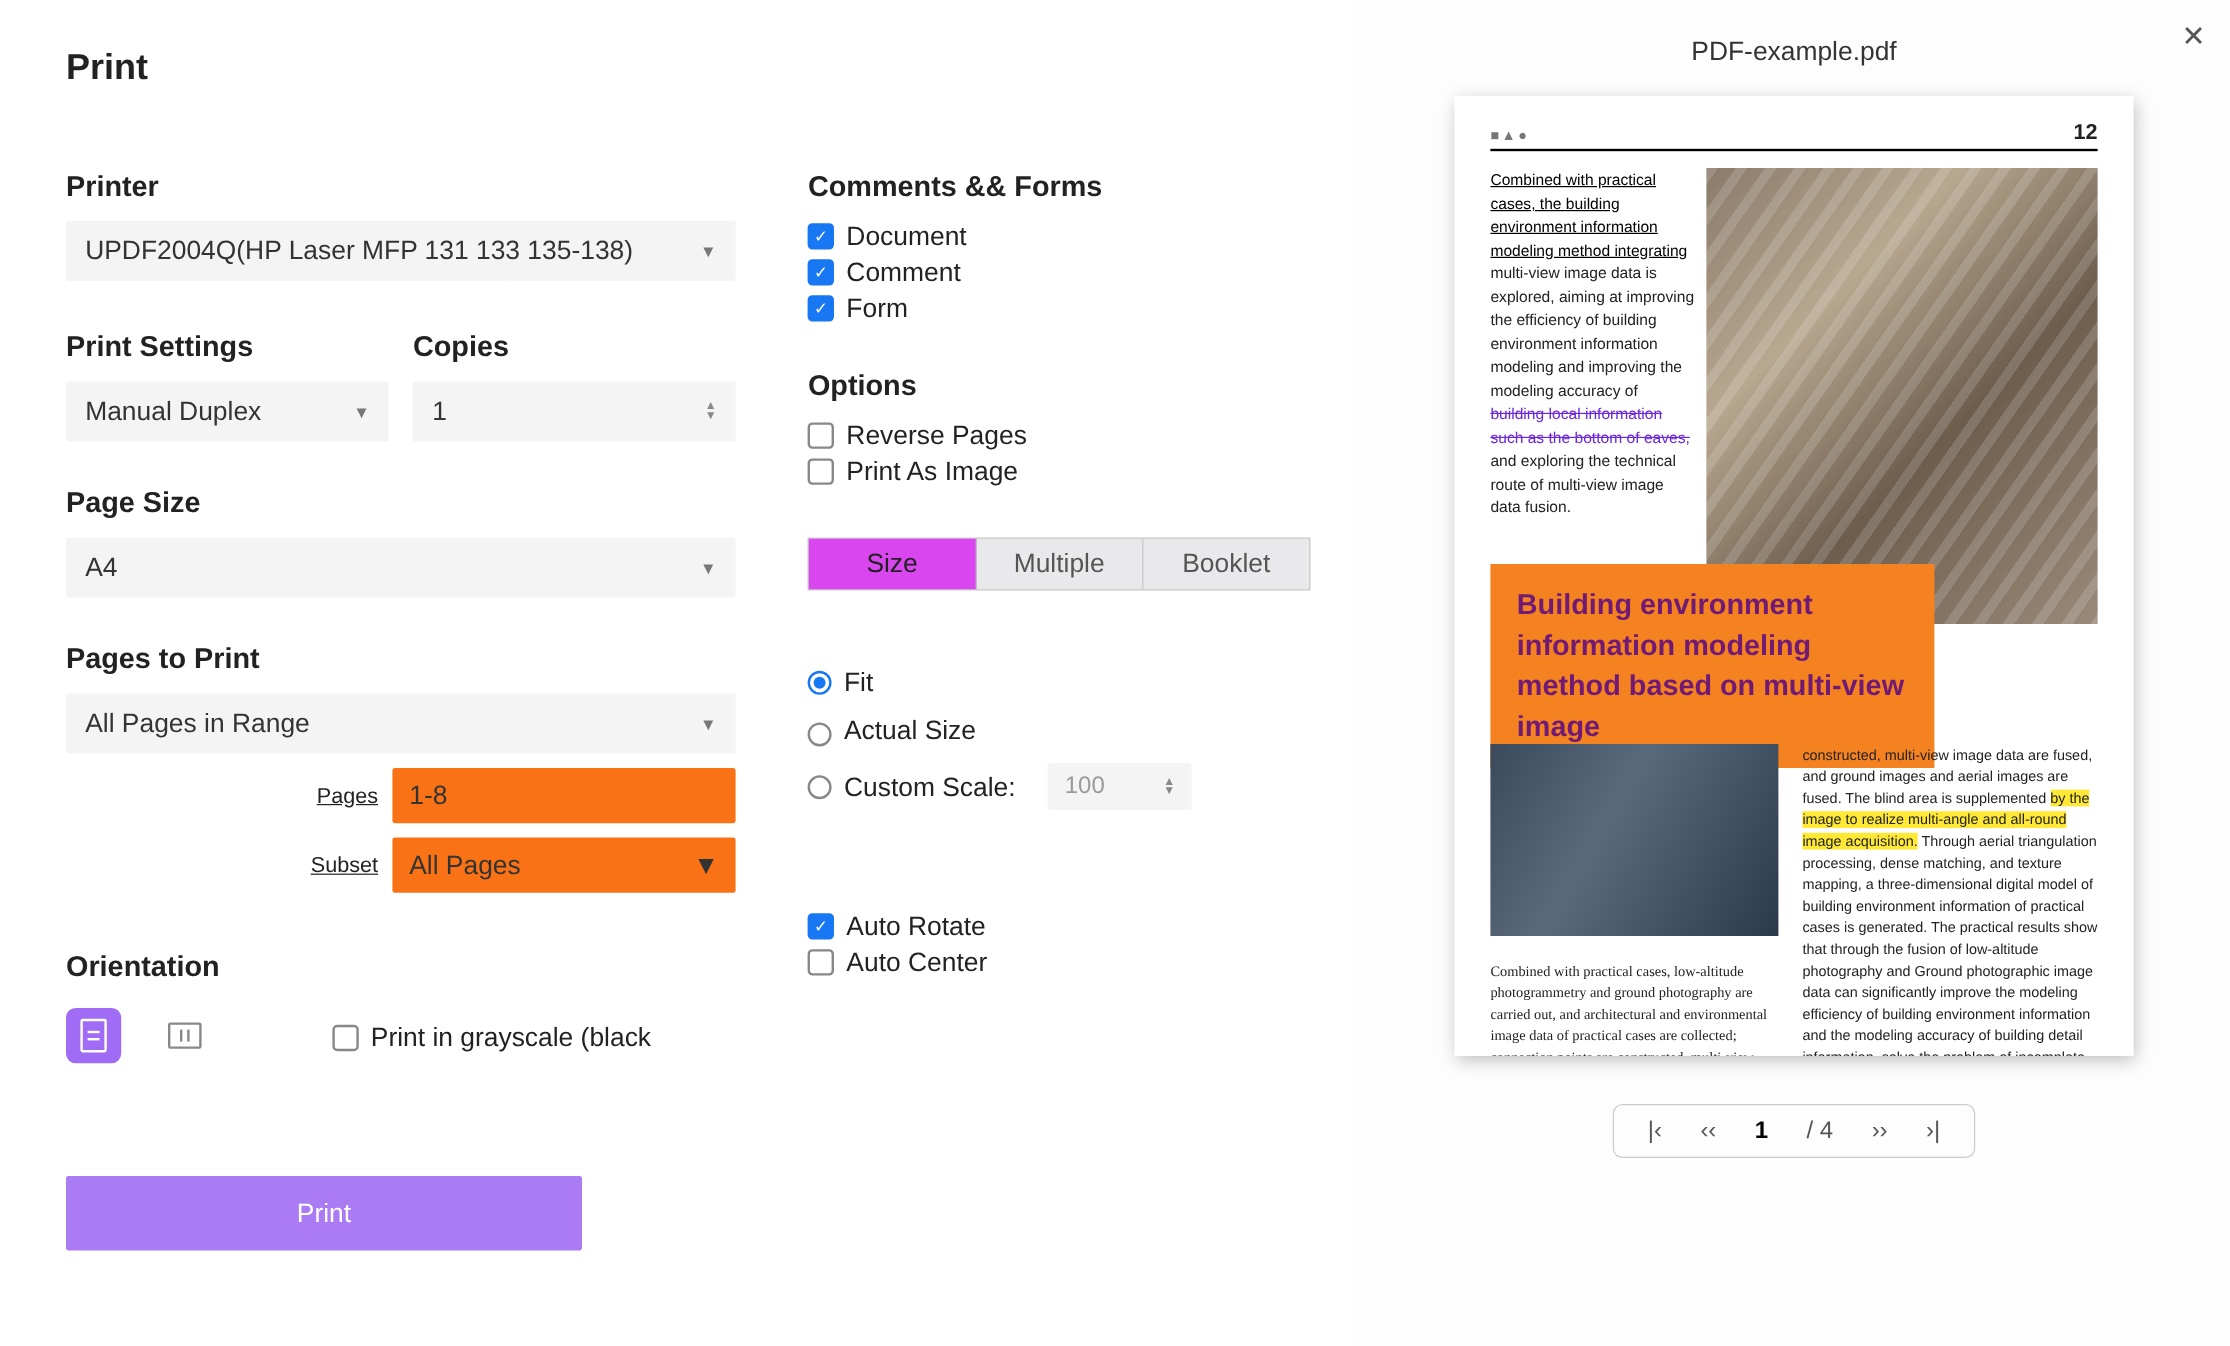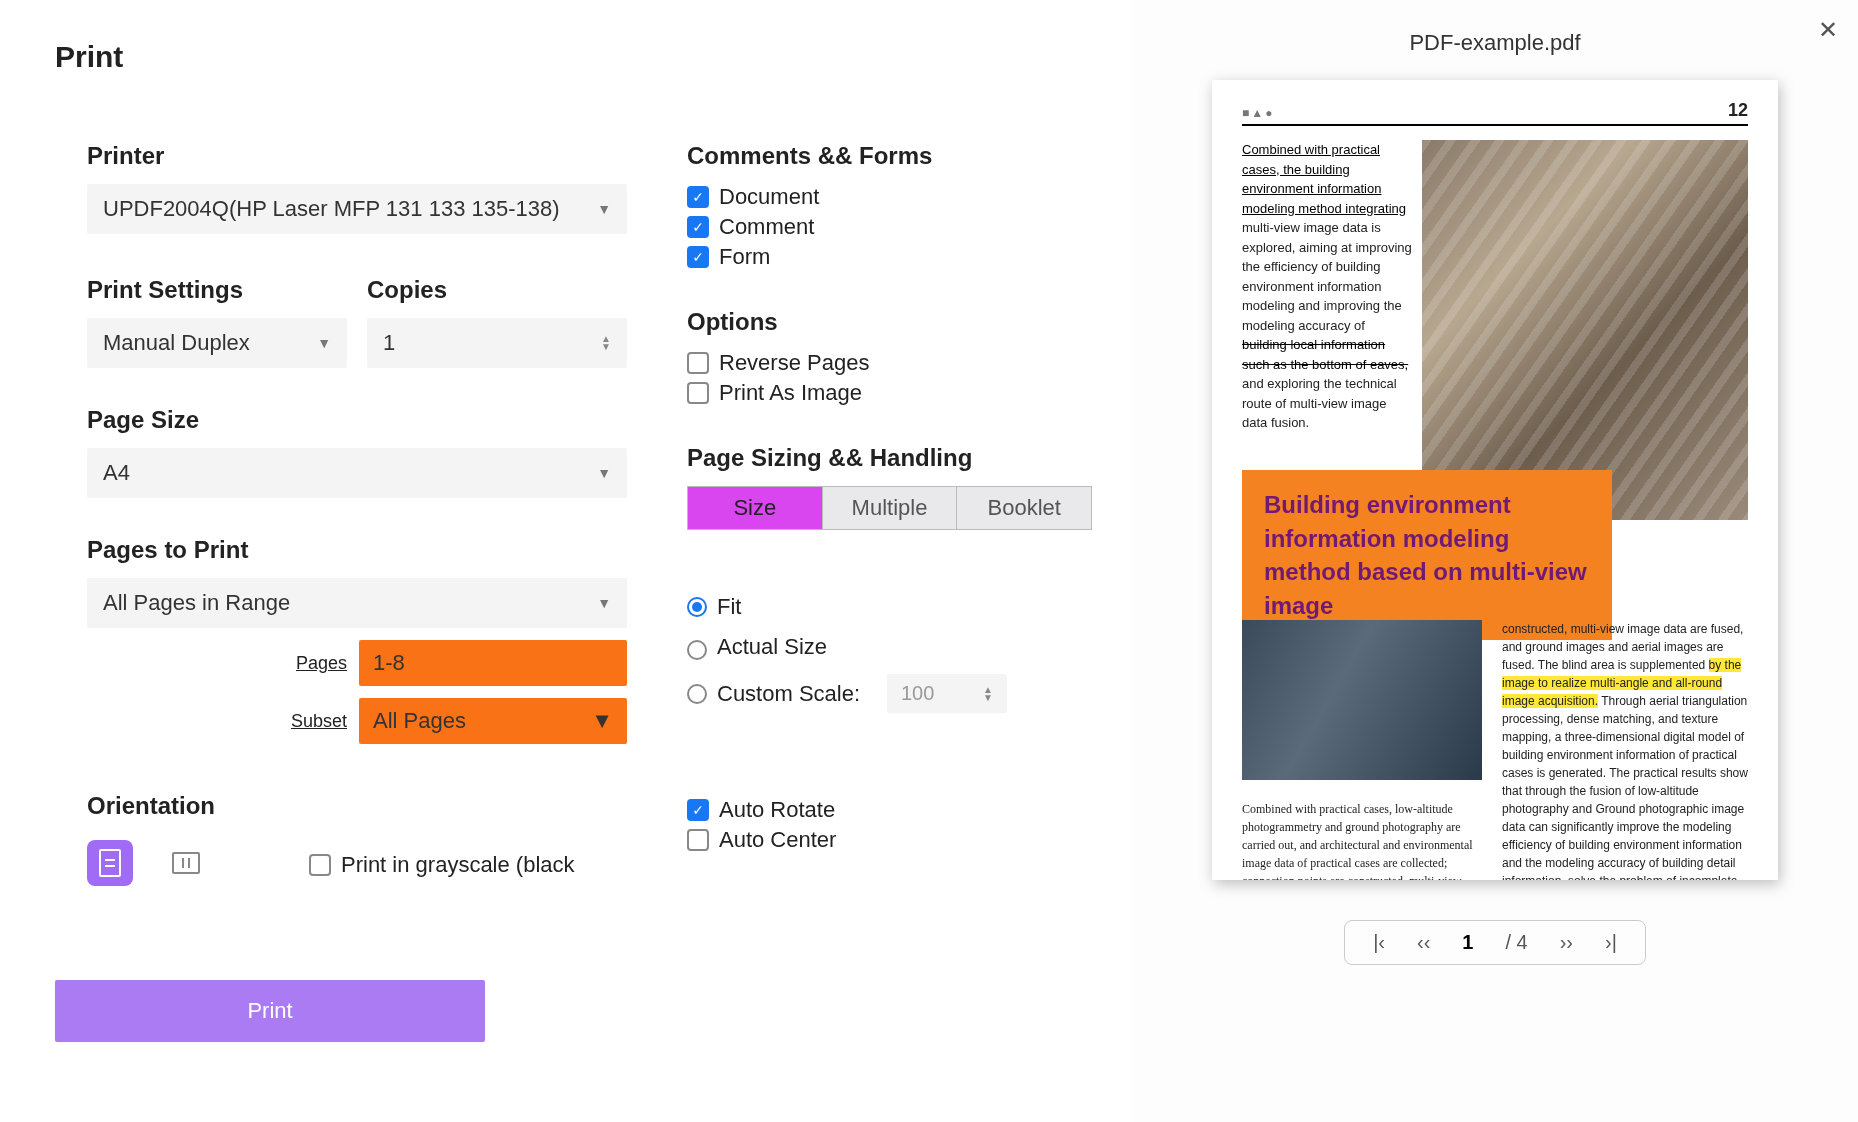--- a/index.html
+++ b/index.html
@@ -1,21 +1,21 @@
 <!DOCTYPE html>
 <html><head>
 <meta charset="utf-8">
 <style>
 * { box-sizing: border-box; margin: 0; padding: 0; font-family: -apple-system, BlinkMacSystemFont, "Segoe UI", Arial, sans-serif; }
 body { background: #fff; width: 1858px; height: 1122px; display: flex; font-size: 20px; color: #222; }
 .left-panel { width: 1132px; padding: 40px 40px 40px 55px; position: relative; }
 .right-panel { flex: 1; background: #fdfdfd; position: relative; display: flex; flex-direction: column; align-items: center; padding-top: 30px; border-left: none; }
 .close-btn { position: absolute; top: 16px; right: 20px; font-size: 24px; color: #555; cursor: pointer; background: none; border: none; }
 .title { font-size: 30px; font-weight: 700; margin-bottom: 60px; }
-.cols { display: flex; gap: 60px; margin-left: 32px; }
+.cols { display: flex; gap: 60px; }
 .col-left { width: 560px; }
 .col-right { width: 420px; }
 .section-label { font-size: 24px; font-weight: 700; margin-bottom: 14px; margin-top: 8px; }
 .dropdown { background: #f4f4f5; border: none; padding: 12px 16px; font-size: 22px; color: #333; width: 100%; display: flex; align-items: center; justify-content: space-between; cursor: pointer; border-radius: 2px; }
 .dropdown .caret { font-size: 14px; color: #777; }
 .row2 { display: flex; gap: 20px; margin-top: 34px; }
 .row2 > div { flex: 1; }
 .copies-box { background: #f4f4f5; padding: 12px 16px; font-size: 22px; color: #333; display: flex; align-items: center; justify-content: space-between; border-radius: 2px; }
 .spinner { display: flex; flex-direction: column; font-size: 10px; color: #888; line-height: 8px; }
 .field-row { display: flex; align-items: center; gap: 12px; margin-top: 12px; }
@@ -46,21 +46,21 @@
 .scale-input { background: #f4f4f5; padding: 8px 14px; font-size: 20px; color: #999; width: 120px; display: flex; align-items: center; justify-content: space-between; border-radius: 2px; }
 .right-filename { font-size: 22px; color: #333; margin-bottom: 24px; }
 .preview-page { width: 566px; height: 800px; background: #fff; box-shadow: 2px 4px 14px rgba(0,0,0,0.25); padding: 30px; position: relative; overflow: hidden; }
 .preview-page .pnum { position: absolute; top: 20px; right: 30px; font-size: 18px; font-weight: 700; }
 .preview-page .shapes { position: absolute; top: 26px; left: 30px; font-size: 12px; color: #777; letter-spacing: 2px; }
 .preview-page .hr { position: absolute; top: 44px; left: 30px; right: 30px; height: 2px; background: #000; }
 .preview-body { position: absolute; top: 60px; left: 30px; right: 30px; bottom: 20px; }
 .pv-top { display: flex; gap: 10px; }
 .pv-text1 { width: 170px; font-size: 13px; line-height: 1.5; font-family: Georgia, serif; }
 .pv-text1 .ul { text-decoration: underline; color: #000; }
-.pv-text1 .strike { text-decoration: line-through; color: #000000; }
+.pv-text1 .strike { text-decoration: line-through; color: #6d28d9; }
 .pv-img1 { flex: 1; height: 380px; background: linear-gradient(135deg, #8a7a6a 0%, #b8a890 30%, #6d5d4d 60%, #9a8a7a 100%); position: relative; }
 .pv-img1::after { content:""; position:absolute; inset:0; background: repeating-linear-gradient(125deg, rgba(255,255,255,0.15) 0 8px, transparent 8px 20px); }
 .pv-orange { position: absolute; top: 330px; left: 0; background: #f58220; padding: 18px 22px; width: 370px; }
 .pv-orange-text { font-size: 24px; font-weight: 700; color: #701a75; line-height: 1.4; }
 .pv-bottom { position: absolute; top: 480px; left: 0; right: 0; display: flex; gap: 20px; }
 .pv-img2 { width: 240px; height: 160px; background: linear-gradient(120deg, #3a4a5a 0%, #5a6a7a 40%, #2a3a4a 100%); }
 .pv-text2 { flex: 1; font-size: 12px; line-height: 1.5; font-family: Georgia, serif; }
 .pv-text2 .hl { background: #ffe936; }
 .pv-text3 { position: absolute; top: 660px; left: 0; width: 240px; font-size: 12px; line-height: 1.5; font-family: Georgia, serif; }
 .pager { margin-top: 40px; border: 1px solid #ccc; border-radius: 8px; padding: 10px 28px; display: flex; align-items: center; gap: 32px; font-size: 20px; color: #555; }
@@ -164,21 +164,20 @@
       <div class="checkbox-row">
         <span class="cbox"></span>
         <span>Reverse Pages</span>
       </div>
       <div class="checkbox-row">
         <span class="cbox"></span>
         <span>Print As Image</span>
       </div>
 
       <div class="gap-v"></div>
-      <div class="section-label">Page Sizing &amp;&amp; Handling</div>
       <div class="tabbar">
         <div class="tab-active">Size</div>
         <div class="tab-inactive">Multiple</div>
         <div class="tab-inactive">Booklet</div>
       </div>
 
       <div style="height:60px;"></div>
       <div class="checkbox-row">
         <span class="radio selected"></span>
         <span>Fit</span>

